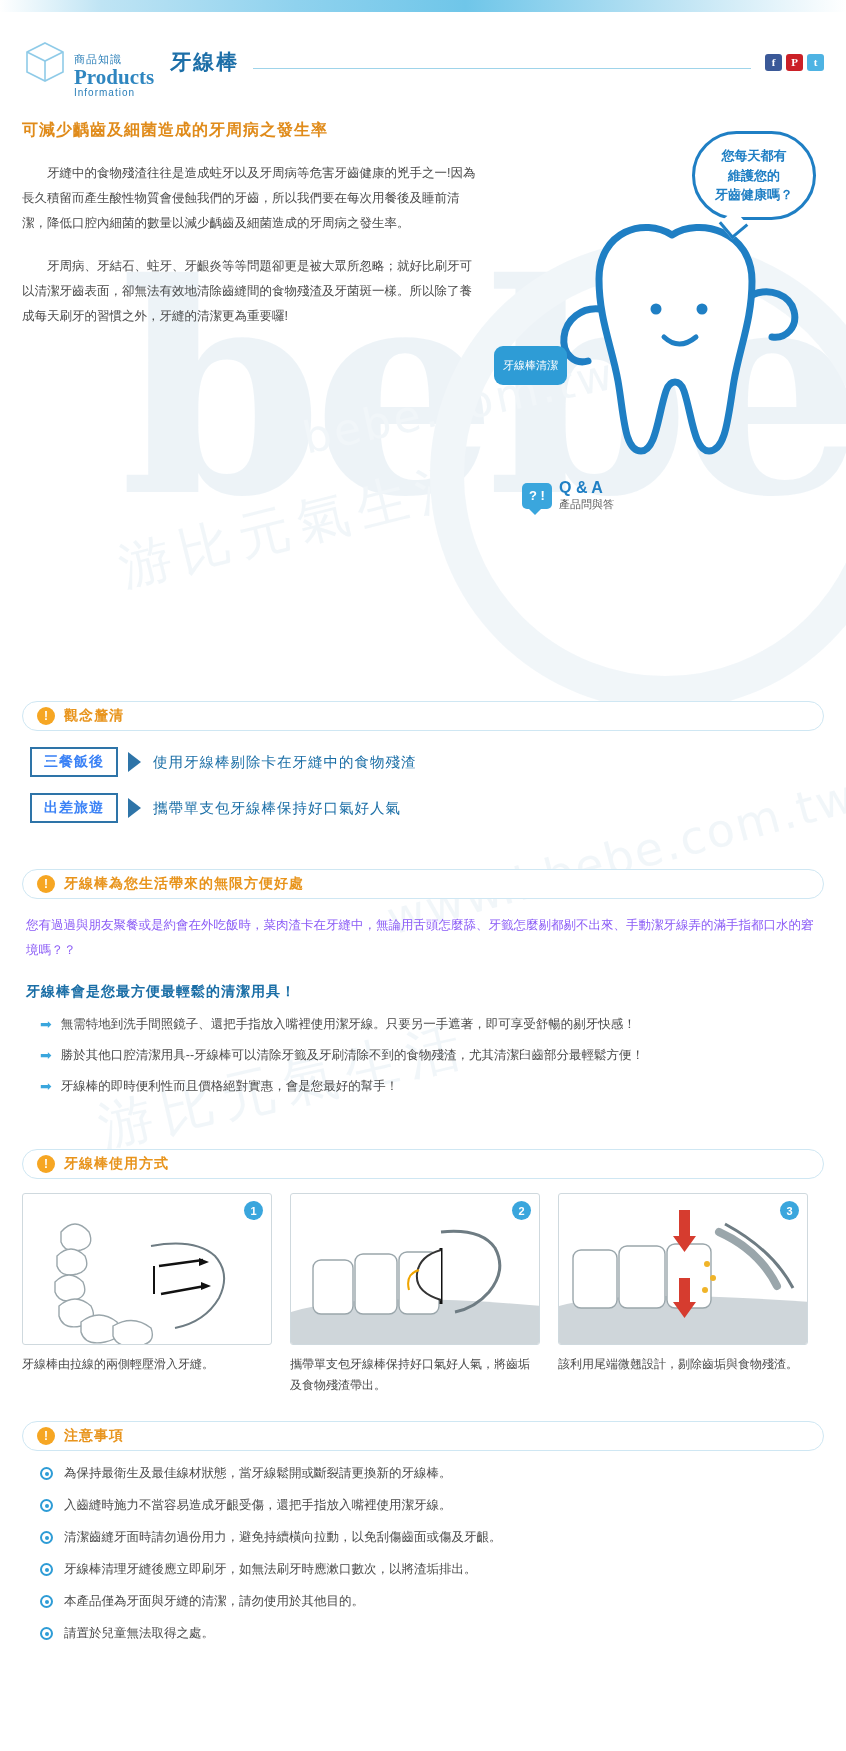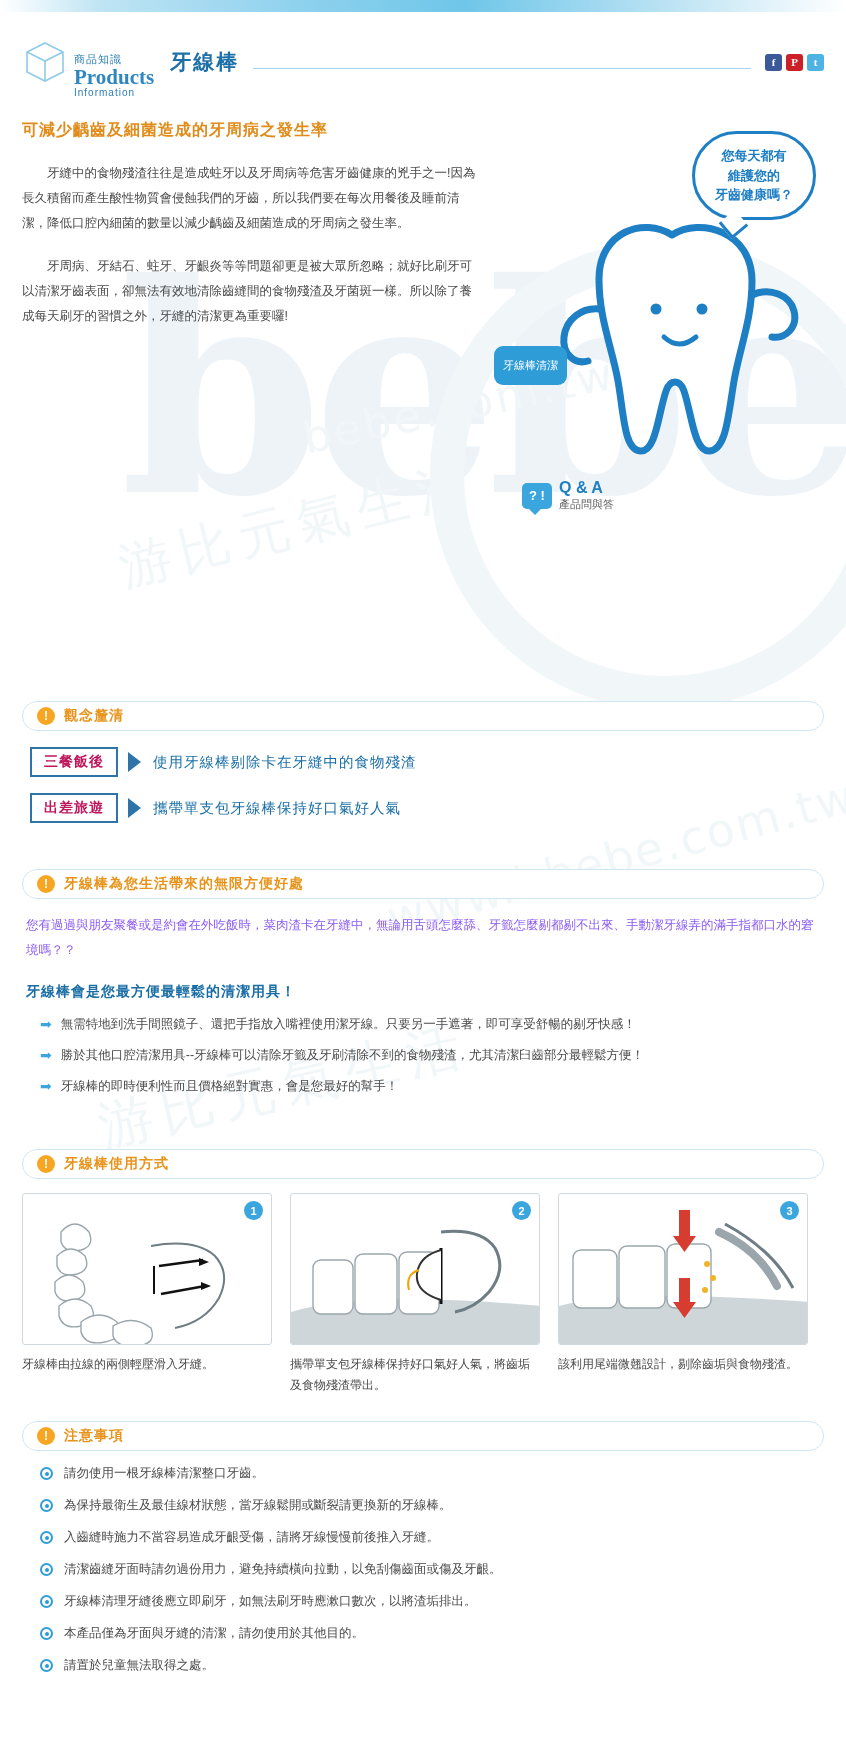--- a/index.html
+++ b/index.html
@@ -197,21 +197,21 @@
     background:#f6a623; color:#fff; font-weight:bold; font-size:12px;
     display:flex;align-items:center;justify-content:center;
     margin-right:9px;
   }
   .sec-head .sec-title { color:#e8941c; font-weight:bold; font-size:14px; letter-spacing:1px; }
 
   
   .tag-row { display:flex; align-items:center; margin: 16px 0 16px 8px; }
   .tag-chip {
     border:2px solid #2e74a8;
-    color:#be185d;
+    color:#3b82f6;
     font-weight:bold;
     font-size:14px;
     padding:4px 12px;
     letter-spacing:1px;
     background:#fff;
   }
   .tag-arrow {
     width:0;height:0;
     border-top:10px solid transparent;
     border-bottom:10px solid transparent;
@@ -454,29 +454,25 @@
     </div>
 
     <div class="sec-head" style="margin-top:26px;">
       <div class="bang">!</div>
       <div class="sec-title">注意事項</div>
     </div>
 
     <div class="notes">
       <div class="note-li">
         <div class="note-dot"></div>
-        <span class="txt">請勿使用一根牙線棒清潔整口牙齒。</span>
-      </div>
-      <div class="note-li">
-        <div class="note-dot"></div>
         <span class="txt">為保持最衛生及最佳線材狀態，當牙線鬆開或斷裂請更換新的牙線棒。</span>
       </div>
       <div class="note-li">
         <div class="note-dot"></div>
-        <span class="txt">入齒縫時施力不當容易造成牙齦受傷，請將牙線慢慢前後推入牙縫。</span>
+        <span class="txt">入齒縫時施力不當容易造成牙齦受傷，還把手指放入嘴裡使用潔牙線。</span>
       </div>
       <div class="note-li">
         <div class="note-dot"></div>
         <span class="txt">清潔齒縫牙面時請勿過份用力，避免持續橫向拉動，以免刮傷齒面或傷及牙齦。</span>
       </div>
       <div class="note-li">
         <div class="note-dot"></div>
         <span class="txt">牙線棒清理牙縫後應立即刷牙，如無法刷牙時應漱口數次，以將渣垢排出。</span>
       </div>
       <div class="note-li">

